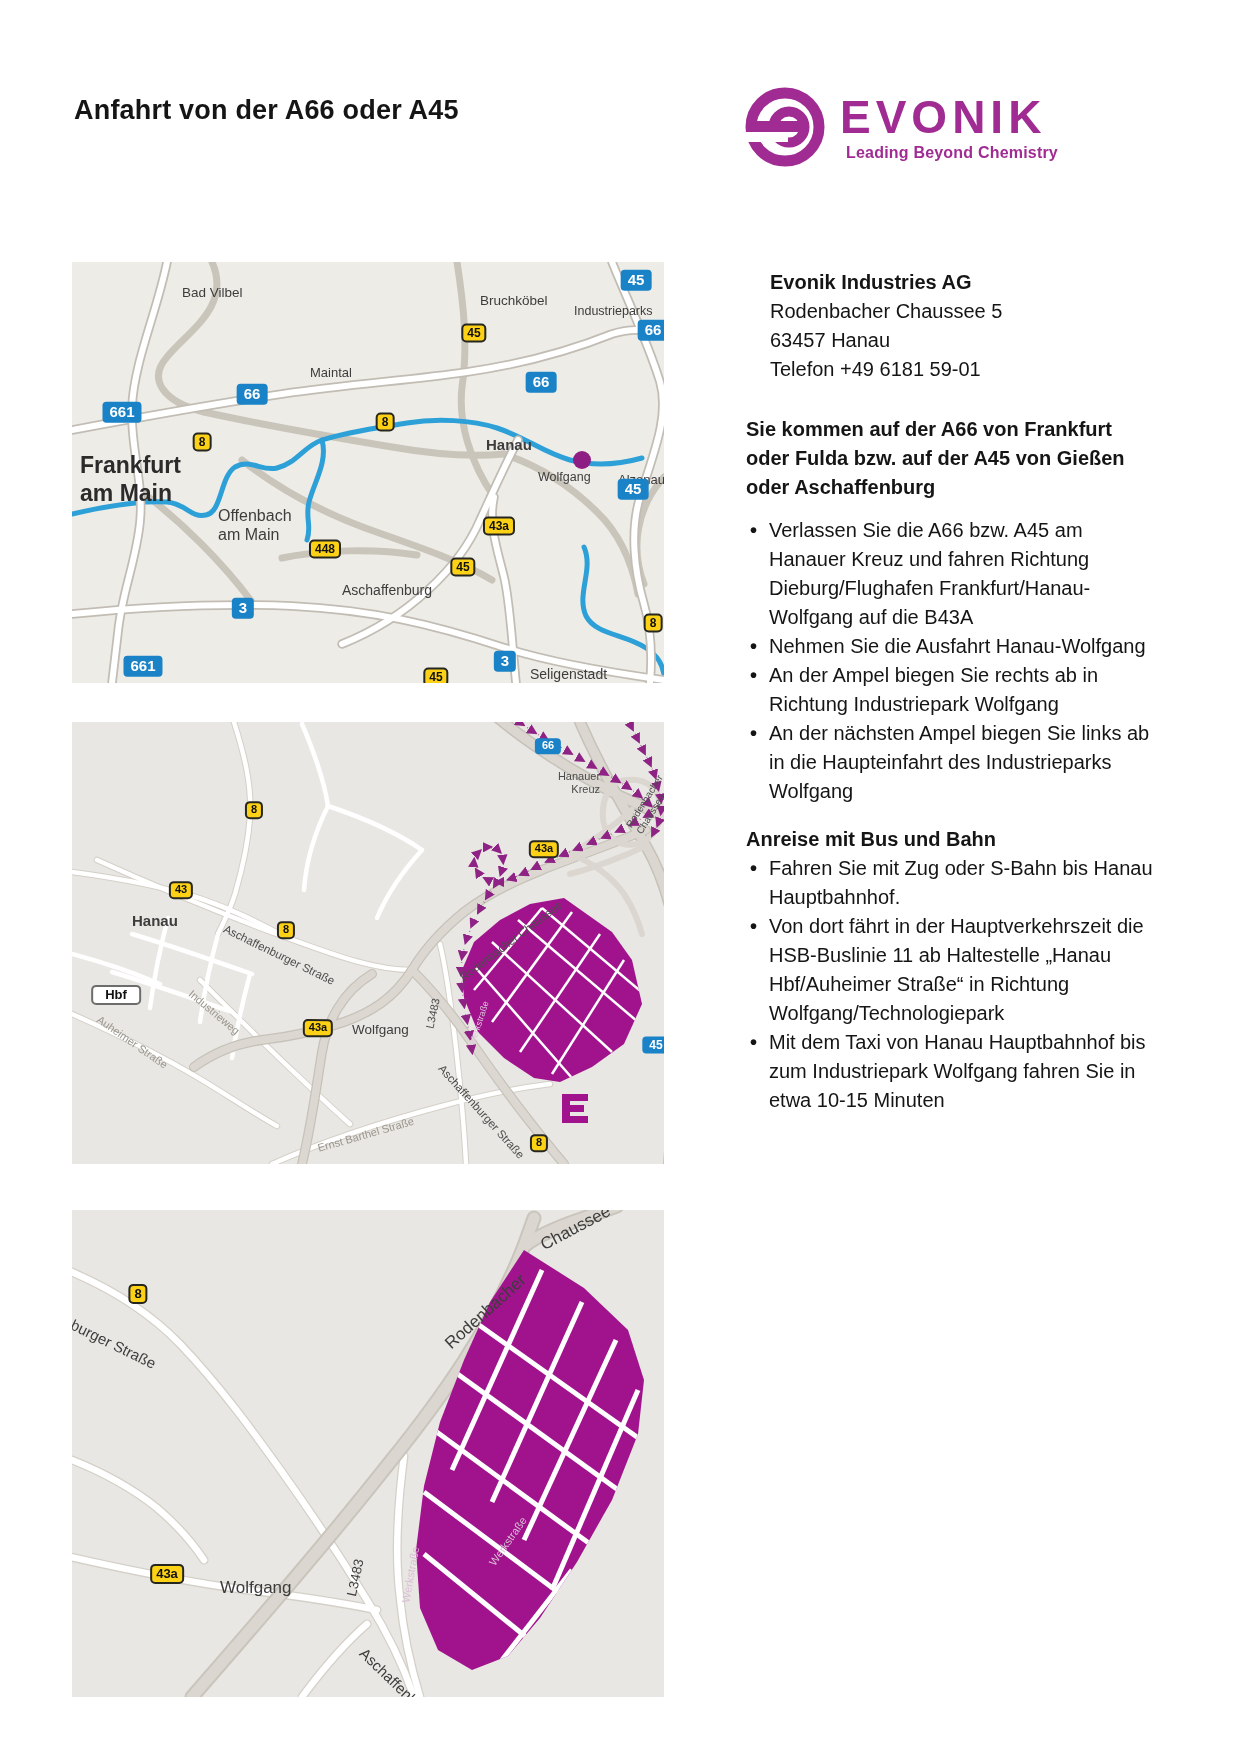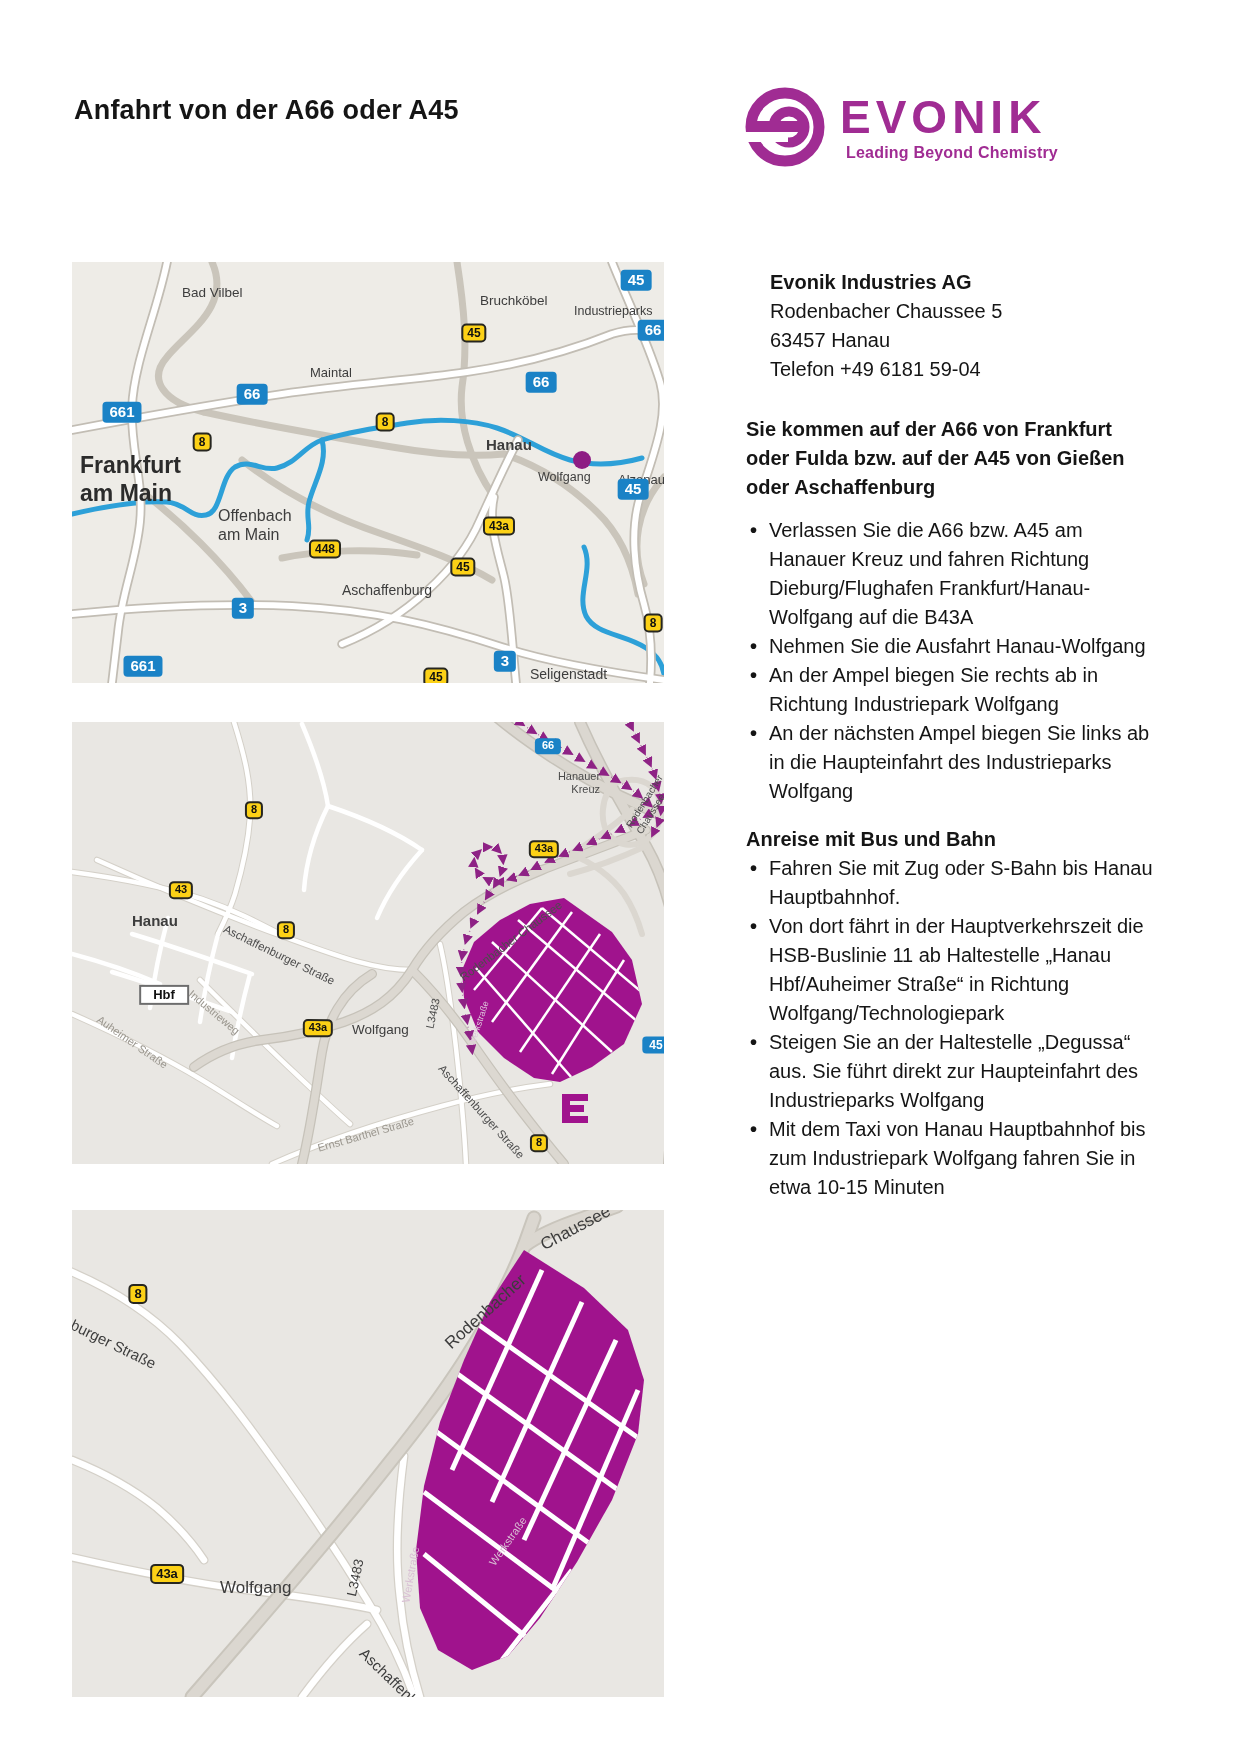--- a/index.html
+++ b/index.html
@@ -29,21 +29,21 @@
   #map1{top:262px;height:421px;}
   #map2{top:722px;height:442px;}
   #map3{top:1210px;height:487px;}
   .map svg{position:absolute;left:0;top:0;}
   .maplabel{position:absolute;white-space:pre-line;color:#3d3d3d;line-height:1.2;transform-origin:0 50%;}
   .maplabel.b{font-weight:bold;}
   .badge{position:absolute;transform:translate(-50%,-50%);font-weight:bold;line-height:1.25;
          border-radius:4px;white-space:nowrap;}
   .badge.blue{background:#1a82c6;color:#fff;padding:1px 7px;}
   .badge.yellow{background:#fcd116;color:#111;border:2px solid #262620;padding:0 4px;border-radius:5px;}
-  .badge.white{background:#fff;color:#111;border:2px solid #6d6d6d;padding:0 12px;border-radius:0;margin-left:48px;}
+  .badge.white{background:#fff;color:#111;border:2px solid #6d6d6d;padding:0 12px;border-radius:5px;}
   .dotmarker{position:absolute;width:18px;height:18px;border-radius:50%;transform:translate(-50%,-50%);}
 
   
   .g1{stroke:#cac5bb;stroke-width:7;fill:none;stroke-linecap:round;stroke-linejoin:round;}
   .rv{stroke:#2da0d8;stroke-width:5;fill:none;stroke-linecap:round;}
   .mw-c{stroke:#c2bdb4;stroke-width:9.5;fill:none;stroke-linecap:round;stroke-linejoin:round;}
   .mw-f{stroke:#ffffff;stroke-width:6;fill:none;stroke-linecap:round;stroke-linejoin:round;}
   
   .gm-c{stroke:#c6c2b9;stroke-width:12;fill:none;stroke-linecap:round;stroke-linejoin:round;}
   .gm-f{stroke:#dbd7d0;stroke-width:9;fill:none;stroke-linecap:round;stroke-linejoin:round;}
@@ -75,34 +75,33 @@
     </svg>
     <div class="word" style="color:#a02c93">EVONIK</div>
     <div class="tag" style="color:#a02c93">Leading Beyond Chemistry</div>
   </div>
 
   <div id="rightcol">
     <div class="contact">
       <div class="company">Evonik Industries AG</div>
       <div>Rodenbacher Chaussee 5</div>
       <div>63457 Hanau</div>
-      <div>Telefon +49 6181 59-04</div>
+      <div>Telefon +49 6181 59-01</div>
     </div>
     <div class="colheading">Sie kommen auf der A66 von Frankfurt oder Fulda bzw. auf der A45 von Gießen oder Aschaffenburg</div>
     <ul class="steps">
         <li>Verlassen Sie die A66 bzw. A45 am Hanauer Kreuz und fahren Richtung Dieburg/Flughafen Frankfurt/Hanau-Wolfgang auf die B43A</li>
         <li>Nehmen Sie die Ausfahrt Hanau-Wolfgang</li>
         <li>An der Ampel biegen Sie rechts ab in Richtung Industriepark Wolfgang</li>
         <li>An der nächsten Ampel biegen Sie links ab in die Haupteinfahrt des Industrieparks Wolfgang</li>
       </ul>
     <div class="colheading" style="margin-bottom:0">Anreise mit Bus und Bahn</div>
     <ul class="steps">
         <li>Fahren Sie mit Zug oder S-Bahn bis Hanau Hauptbahnhof.</li>
         <li>Von dort fährt in der Hauptverkehrszeit die HSB-Buslinie 11 ab Haltestelle „Hanau Hbf/Auheimer Straße“ in Richtung Wolfgang/Technologiepark</li>
-        <li>Steigen Sie an der Haltestelle „Degussa“ aus. Sie führt direkt zur Haupteinfahrt des Industrieparks Wolfgang</li>
         <li>Mit dem Taxi von Hanau Hauptbahnhof bis zum Industriepark Wolfgang fahren Sie in etwa 10-15 Minuten</li>
       </ul>
   </div>
 
   <div id="map1" class="map">
     <svg width="592" height="421" viewBox="0 0 592 421">
       <rect width="592" height="421" fill="#eeece7"></rect>
       <g class="g1">
         <path d="M140,0 C160,45 115,70 95,95 C75,118 92,140 132,150"></path>
         <path d="M385,0 C392,45 396,85 390,125 C386,160 398,200 422,235"></path>

